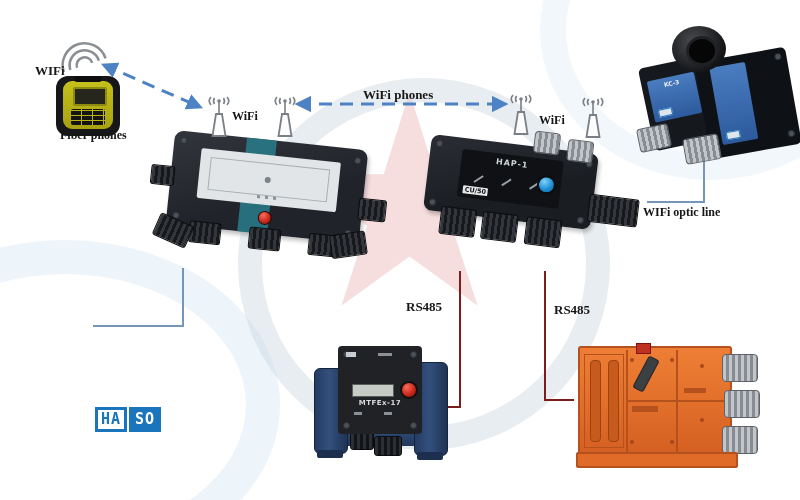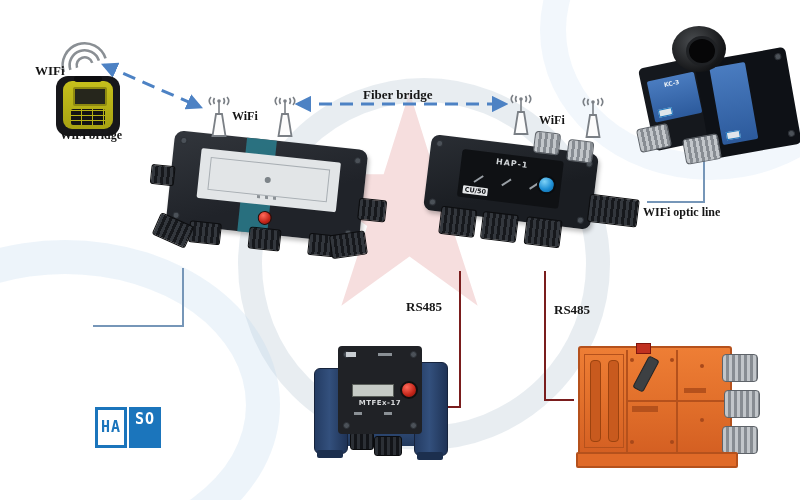--- a/index.html
+++ b/index.html
@@ -114,21 +114,21 @@
   .og .lever{position:absolute;left:60px;top:8px;width:10px;height:34px;background:#3d4043;border-radius:3px;
     transform:rotate(28deg);border:1px solid #232527;}
   .og .rswitch{position:absolute;left:56px;top:-5px;width:13px;height:9px;background:#c03020;border:1px solid #7e150d;}
   .og .chipd{position:absolute;background:#b5511c;}
   .og .dot{position:absolute;width:4px;height:4px;border-radius:50%;background:#a8481a;}
   .og .skid{position:absolute;left:0;top:114px;width:158px;height:12px;background:#e06a28;border:2px solid #b5511c;border-radius:2px;}
   
   .logo{position:absolute;left:95px;top:407px;display:flex;z-index:5;
     font-family:"DejaVu Sans Mono",monospace;font-weight:900;font-size:15px;line-height:1;}
   .logo .l1{background:#fff;color:var(--logo-blue,#1b75bc);border:3px solid var(--logo-blue,#1b75bc);
-    padding:10px 3px;letter-spacing:1px;}
+    padding:2px 3px;letter-spacing:1px;}
   .logo .l2{background:var(--logo-blue,#1b75bc);color:#fff;border:3px solid var(--logo-blue,#1b75bc);
     padding:2px 3px;margin-left:2px;letter-spacing:1px;}
 </style>
 </head>
 <body>
 
 <div id="canvas">
 
   <div class="wm wm-star"></div>
   <div class="wm wm-ring"></div>
@@ -326,21 +326,21 @@
     <div class="metal" style="left:146px;top:88px;width:34px;height:26px;"></div>
     <div class="skid"></div>
   </div>
 
   <div class="logo">
     <span class="l1">HA</span>
     <span class="l2">SO</span>
   </div>
 
   <div class="label" style="left:35px;top:63px;">WIFi</div>
-  <div class="label small" style="left:60px;top:128px;">WiFi bridge</div>
+  <div class="label small" style="left:60px;top:128px;">Fiber phones</div>
   <div class="label small" style="left:232px;top:109px;">WiFi</div>
-  <div class="label" style="left:363px;top:87px;">Fiber bridge</div>
+  <div class="label" style="left:363px;top:87px;">WiFi phones</div>
   <div class="label small" style="left:539px;top:113px;">WiFi</div>
   <div class="label small" style="left:643px;top:205px;">WIFi optic line</div>
   <div class="label" style="left:406px;top:299px;">RS485</div>
   <div class="label" style="left:554px;top:302px;">RS485</div>
 
 </div>
 
 </body></html>

